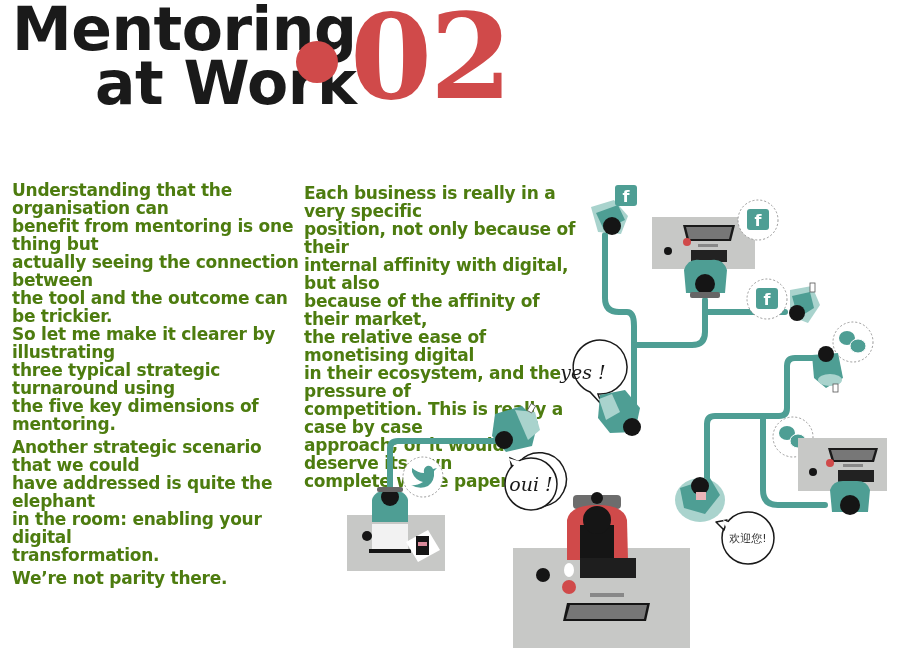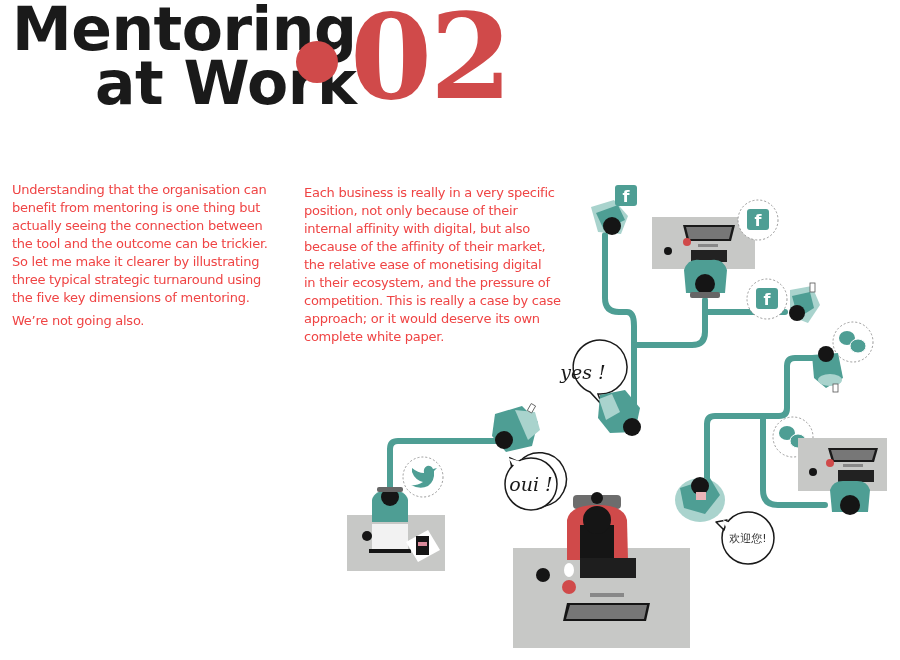--- a/index.html
+++ b/index.html
@@ -17,22 +17,22 @@
     font-family: "DejaVu Serif", serif; font-weight: bold;
     font-size: 118px; line-height: 130px; color: #d04a4a; letter-spacing: -2px;
     display: flex; align-items: center;
   }
   .chapter .dot {
     display: inline-block; width: 42px; height: 42px; border-radius: 50%;
     background: #d04a4a; margin-right: 12px; margin-top: 10px;
   }
 
   .col {
-    position: absolute; font-size: 13px; line-height: 18px; color: #ef4444;
-    font-family: "DejaVu Sans", sans-serif; letter-spacing: -0.25px;
+    position: absolute; font-size: 17px; line-height: 18px; color: #4d7c0f;
+    font-family: "DejaVu Sans", sans-serif; letter-spacing: -0.25px; font-weight: bold;
   }
   .col p { margin-bottom: 5px; white-space: pre-line; }
   .col-left { left: 12px; top: 181px; width: 290px; }
   .col-mid  { left: 304px; top: 184px; width: 280px; }
 
   .illus { position: absolute; left: 0; top: 0; width: 900px; height: 660px; pointer-events: none; }
   .illus * { pointer-events: auto; }
 
   .bubble-text {
     font-family: "DejaVu Serif", serif; font-style: italic; font-size: 19px; fill: #1a1a1a;
@@ -53,21 +53,25 @@
 </div>
 
 <div class="col col-left">
   <p>Understanding that the organisation can
 benefit from mentoring is one thing but
 actually seeing the connection between
 the tool and the outcome can be trickier.
 So let me make it clearer by illustrating
 three typical strategic turnaround using
 the five key dimensions of mentoring.</p>
-  <p>We’re not going also.</p>
+  <p>Another strategic scenario that we could
+have addressed is quite the elephant
+in the room: enabling your digital
+transformation.</p>
+  <p>We’re not parity there.</p>
 </div>
 
 <div class="col col-mid">
   <p>Each business is really in a very specific
 position, not only because of their
 internal affinity with digital, but also
 because of the affinity of their market,
 the relative ease of monetising digital
 in their ecosystem, and the pressure of
 competition. This is really a case by case

